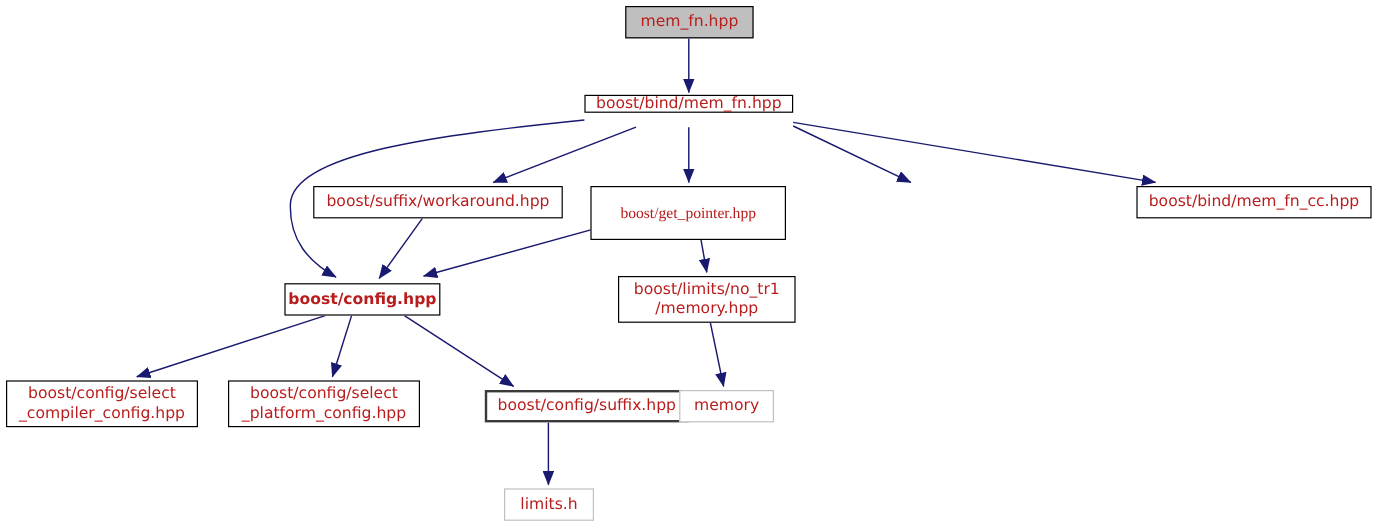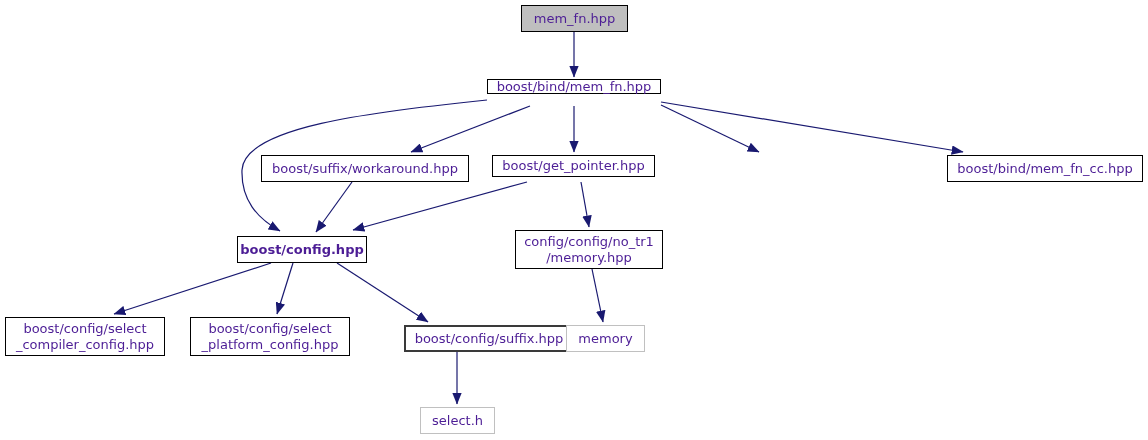--- a/index.html
+++ b/index.html
@@ -21,21 +21,21 @@
     top: 0;
     width: 1148px;
     height: 440px;
     pointer-events: none;
   }
   .node {
     position: absolute;
     box-sizing: border-box;
     background: #ffffff;
     border: 1px solid #000000;
-    color: #4c1d95;
+    color: #b91c1c;
     font-size: 13px;
     line-height: 16px;
     display: flex;
     align-items: center;
     justify-content: center;
     text-align: center;
     white-space: pre-line;
     cursor: pointer;
   }
   .node.root {
@@ -80,35 +80,35 @@
       <line x1="457" y1="352" x2="457" y2="404" marker-end="url(#arrow)"></line>
     </g>
   </svg>
 
   <div class="node root" style="left:521px; top:5px; width:107px; height:27px;">mem_fn.hpp</div>
 
   <div class="node" style="left:487px; top:79px; width:174px; height:15px;">boost/bind/mem_fn.hpp</div>
 
   <div class="node" style="left:261px; top:155px; width:208px; height:27px;">boost/suffix/workaround.hpp</div>
 
-  <div class="node" style="left:492px; top:155px; width:163px; height:22px;">boost/get_pointer.hpp</div>
+  <div class="node" style="left:492px; top:155px; width:163px; height:45px;font-family:Liberation Serif, serif;">boost/get_pointer.hpp</div>
 
 
   <div class="node" style="left:947px; top:155px; width:196px; height:27px;">boost/bind/mem_fn_cc.hpp</div>
 
   <div class="node" style="left:237px; top:236px; width:130px; height:27px;font-weight:bold;">boost/config.hpp</div>
 
-  <div class="node" style="left:515px; top:230px; width:148px; height:39px;">config/config/no_tr1
+  <div class="node" style="left:515px; top:230px; width:148px; height:39px;">boost/limits/no_tr1
 /memory.hpp</div>
 
   <div class="node" style="left:5px; top:317px; width:160px; height:39px;">boost/config/select
 _compiler_config.hpp</div>
 
   <div class="node" style="left:190px; top:317px; width:160px; height:39px;">boost/config/select
 _platform_config.hpp</div>
 
   <div class="node thick" style="left:372px; top:325px; width:170px; height:27px;">boost/config/suffix.hpp</div>
 
   <div class="node external" style="left:566px; top:325px; width:79px; height:27px;">memory</div>
 
-  <div class="node external" style="left:420px; top:407px; width:75px; height:27px;">select.h</div>
+  <div class="node external" style="left:420px; top:407px; width:75px; height:27px;">limits.h</div>
 
 </div>
 
 </body></html>

